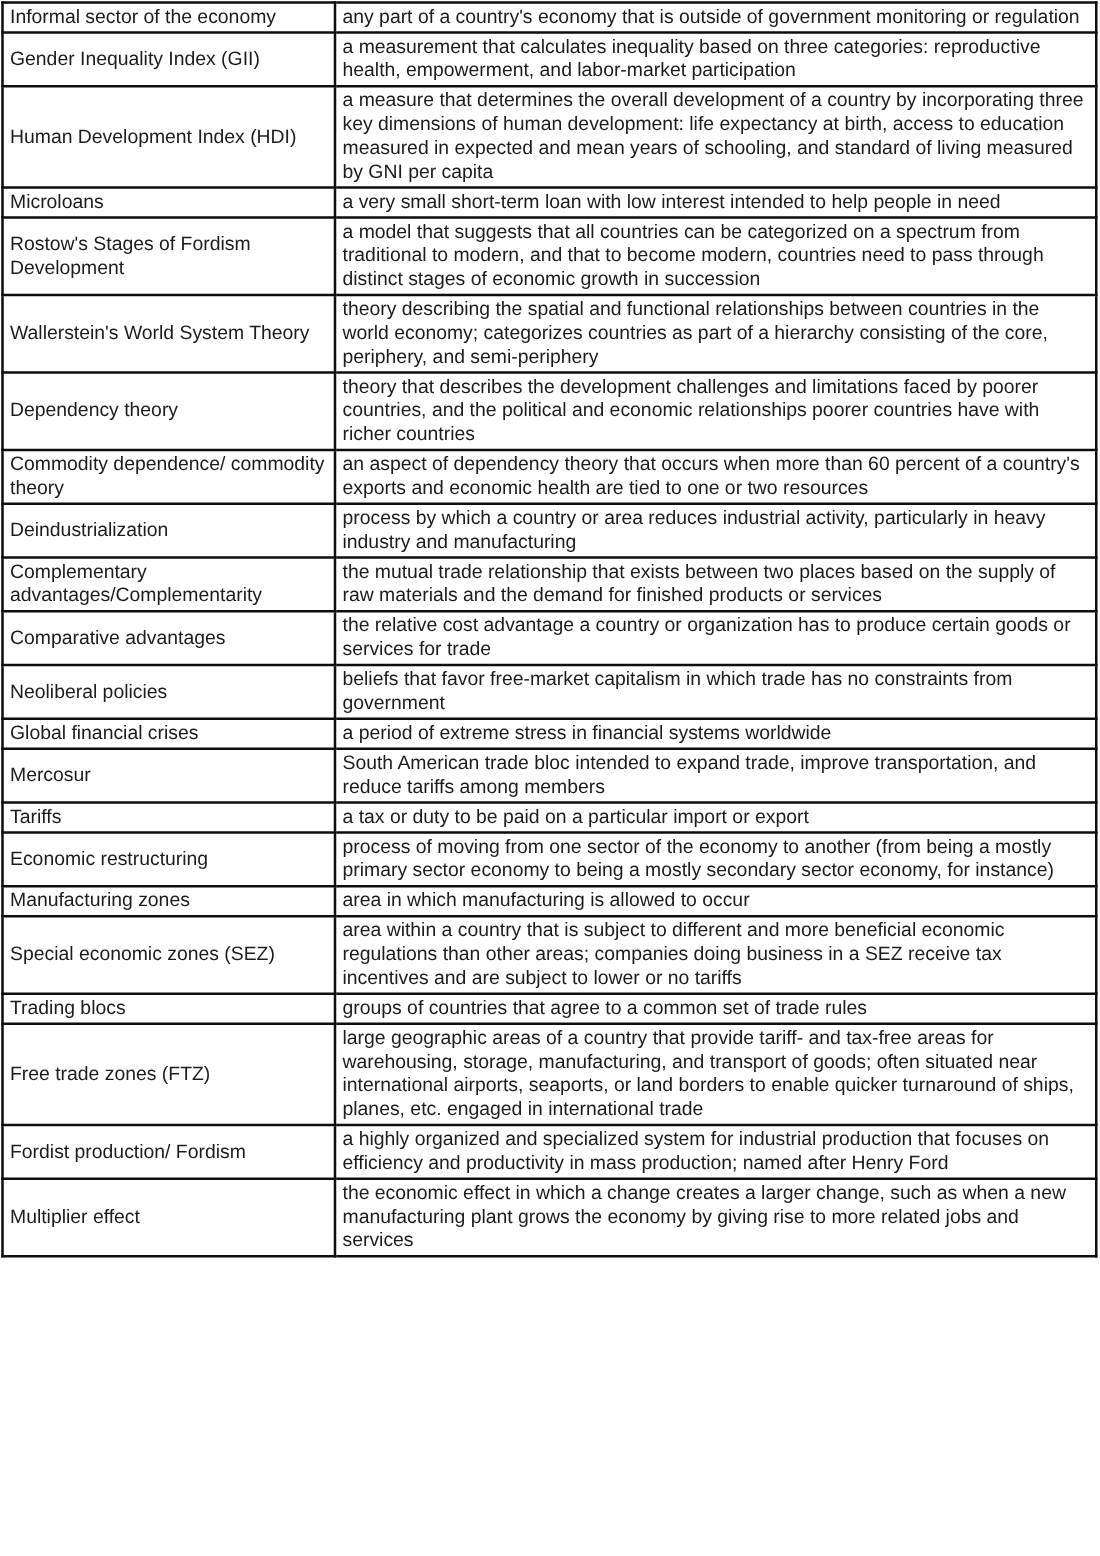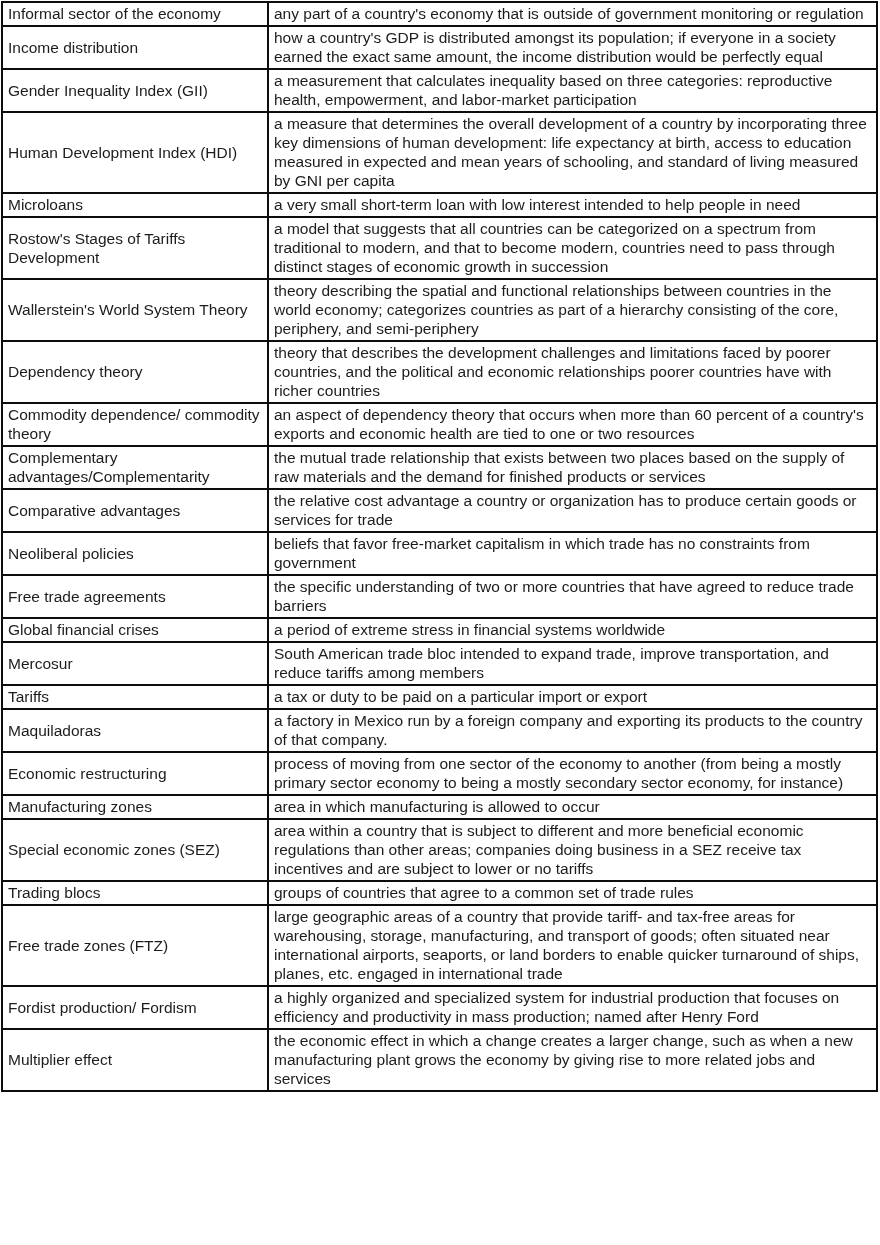--- a/index.html
+++ b/index.html
@@ -41,82 +41,74 @@
 <body>
 
 <div class="page">
   <table class="glossary">
     <tbody>
         <tr>
           <td class="term-cell">Informal sector of the economy</td>
           <td class="definition-cell">any part of a country's economy that is outside of government monitoring or regulation</td>
         </tr>
         <tr>
-          <td class="term-cell">Income distribution</td>
-          <td class="definition-cell">how a country's GDP is distributed amongst its population; if everyone in a society earned the exact same amount, the income distribution would be perfectly equal</td>
-        </tr>
-        <tr>
           <td class="term-cell">Gender Inequality Index (GII)</td>
           <td class="definition-cell">a measurement that calculates inequality based on three categories: reproductive health, empowerment, and labor-market participation</td>
         </tr>
         <tr>
           <td class="term-cell">Human Development Index (HDI)</td>
           <td class="definition-cell">a measure that determines the overall development of a country by incorporating three key dimensions of human development: life expectancy at birth, access to education measured in expected and mean years of schooling, and standard of living measured by GNI per capita</td>
         </tr>
         <tr>
           <td class="term-cell">Microloans</td>
           <td class="definition-cell">a very small short-term loan with low interest intended to help people in need</td>
         </tr>
         <tr>
-          <td class="term-cell">Rostow's Stages of Tariffs Development</td>
+          <td class="term-cell">Rostow's Stages of Fordism Development</td>
           <td class="definition-cell">a model that suggests that all countries can be categorized on a spectrum from traditional to modern, and that to become modern, countries need to pass through distinct stages of economic growth in succession</td>
         </tr>
         <tr>
           <td class="term-cell">Wallerstein's World System Theory</td>
           <td class="definition-cell">theory describing the spatial and functional relationships between countries in the world economy; categorizes countries as part of a hierarchy consisting of the core, periphery, and semi-periphery</td>
         </tr>
         <tr>
           <td class="term-cell">Dependency theory</td>
           <td class="definition-cell">theory that describes the development challenges and limitations faced by poorer countries, and the political and economic relationships poorer countries have with richer countries</td>
         </tr>
         <tr>
           <td class="term-cell">Commodity dependence/ commodity theory</td>
           <td class="definition-cell">an aspect of dependency theory that occurs when more than 60 percent of a country's exports and economic health are tied to one or two resources</td>
         </tr>
         <tr>
+          <td class="term-cell">Deindustrialization</td>
+          <td class="definition-cell">process by which a country or area reduces industrial activity, particularly in heavy industry and manufacturing</td>
+        </tr>
+        <tr>
           <td class="term-cell">Complementary advantages/Complementarity</td>
           <td class="definition-cell">the mutual trade relationship that exists between two places based on the supply of raw materials and the demand for finished products or services</td>
         </tr>
         <tr>
           <td class="term-cell">Comparative advantages</td>
           <td class="definition-cell">the relative cost advantage a country or organization has to produce certain goods or services for trade</td>
         </tr>
         <tr>
           <td class="term-cell">Neoliberal policies</td>
           <td class="definition-cell">beliefs that favor free-market capitalism in which trade has no constraints from government</td>
         </tr>
         <tr>
-          <td class="term-cell">Free trade agreements</td>
-          <td class="definition-cell">the specific understanding of two or more countries that have agreed to reduce trade barriers</td>
-        </tr>
-        <tr>
           <td class="term-cell">Global financial crises</td>
           <td class="definition-cell">a period of extreme stress in financial systems worldwide</td>
         </tr>
         <tr>
           <td class="term-cell">Mercosur</td>
           <td class="definition-cell">South American trade bloc intended to expand trade, improve transportation, and reduce tariffs among members</td>
         </tr>
         <tr>
           <td class="term-cell">Tariffs</td>
           <td class="definition-cell">a tax or duty to be paid on a particular import or export</td>
-        </tr>
-        <tr>
-          <td class="term-cell">Maquiladoras</td>
-          <td class="definition-cell">a factory in Mexico run by a foreign company and exporting its products to the country of that company.</td>
         </tr>
         <tr>
           <td class="term-cell">Economic restructuring</td>
           <td class="definition-cell">process of moving from one sector of the economy to another (from being a mostly primary sector economy to being a mostly secondary sector economy, for instance)</td>
         </tr>
         <tr>
           <td class="term-cell">Manufacturing zones</td>
           <td class="definition-cell">area in which manufacturing is allowed to occur</td>
         </tr>
         <tr>

